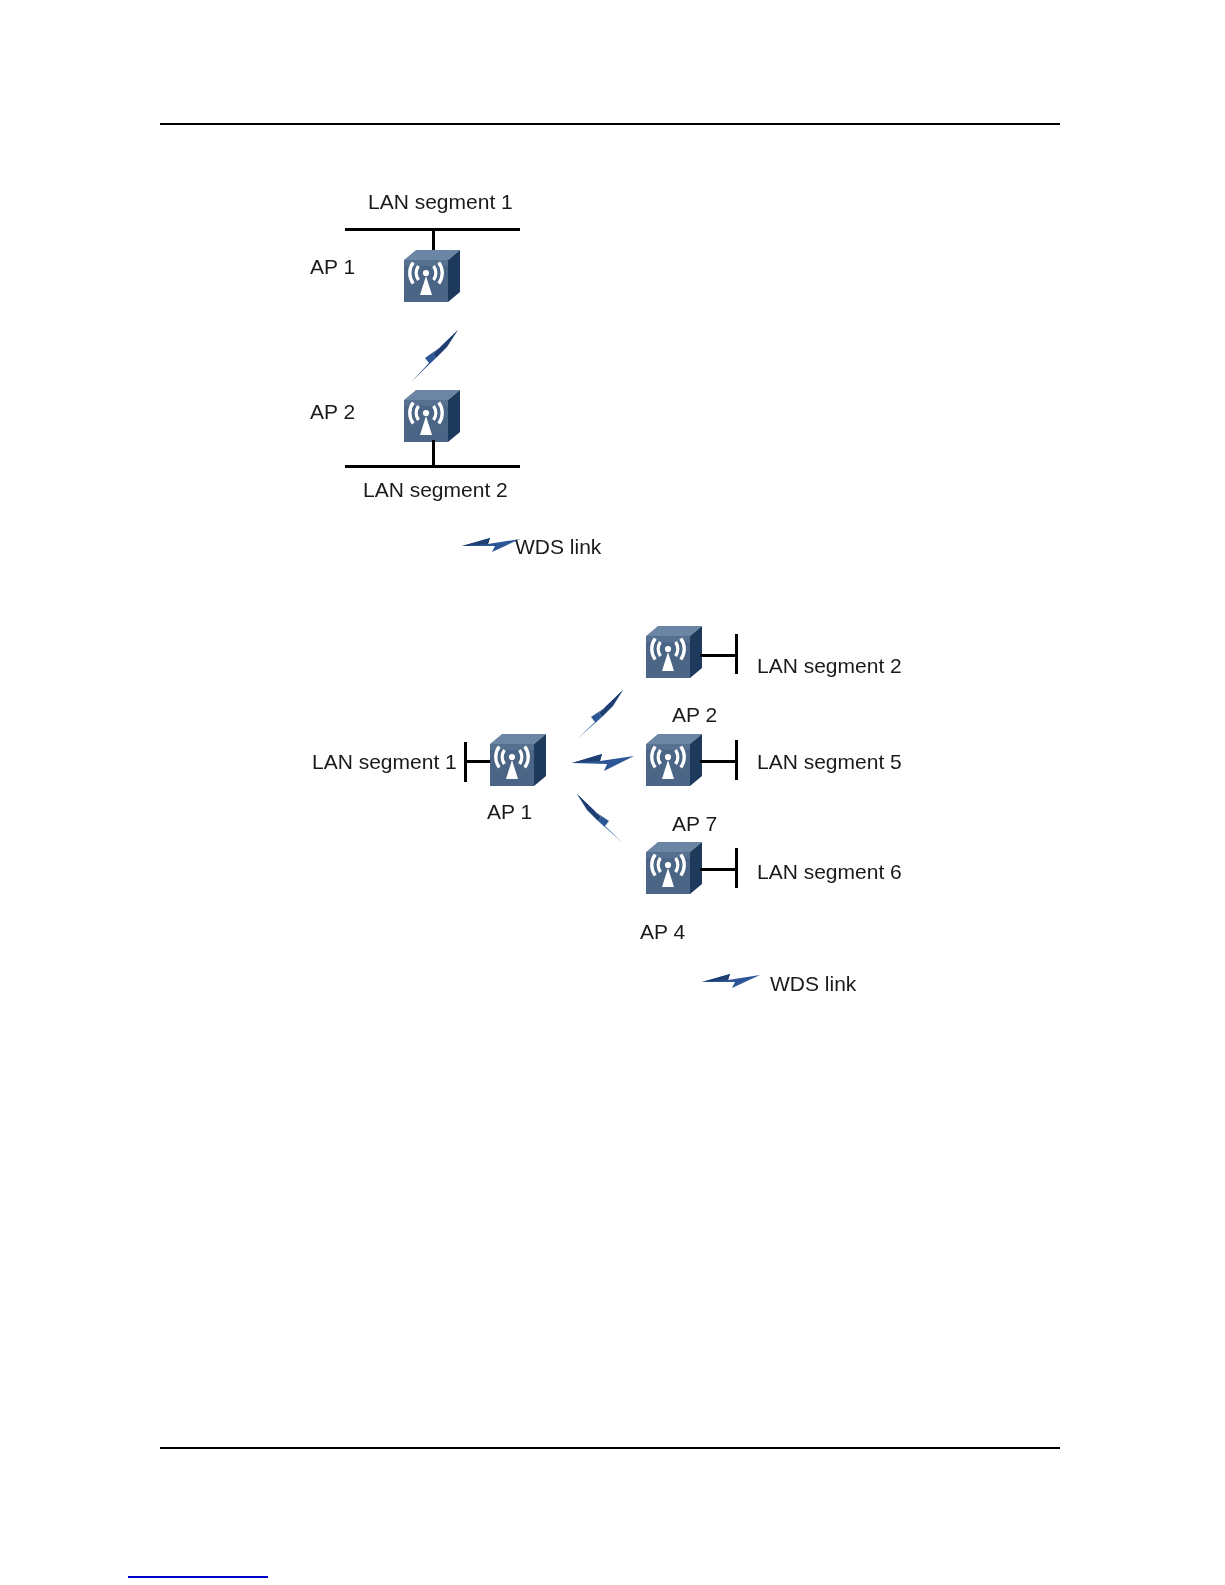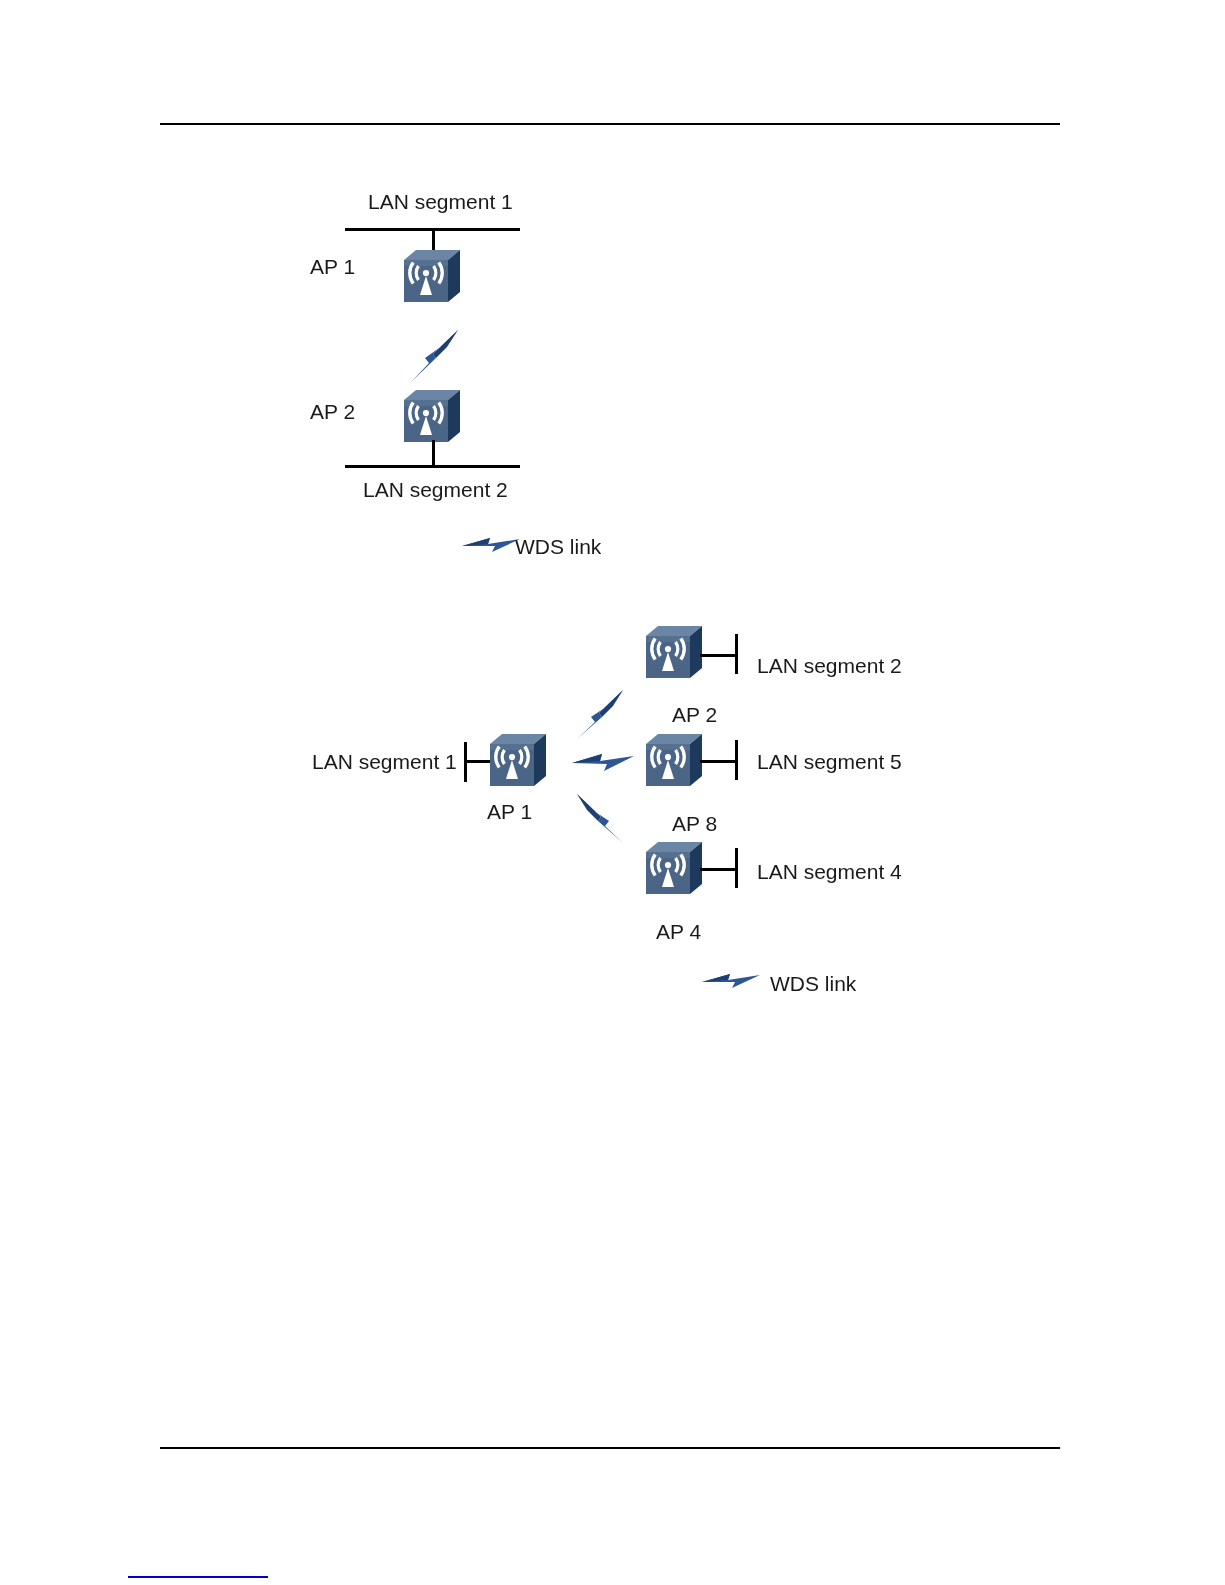--- a/index.html
+++ b/index.html
@@ -225,42 +225,42 @@
           <path d="M32.2 21.0 A10.5 10.5 0 0 1 32.2 33.0 L34.9 35.0 A14 14 0 0 0 34.9 19.0 Z"></path>
           <path d="M37.4 17.6 A15.5 15.5 0 0 1 37.4 36.4 L40.1 38.4 A19 19 0 0 0 40.1 15.6 Z"></path>
           <path d="M19.8 21.0 A10.5 10.5 0 0 0 19.8 33.0 L17.1 35.0 A14 14 0 0 1 17.1 19.0 Z"></path>
           <path d="M14.6 17.6 A15.5 15.5 0 0 0 14.6 36.4 L11.9 38.4 A19 19 0 0 1 11.9 15.6 Z"></path>
         </g>
       </svg>
     </div>
     <div class="stub-h" style="left:700px; top:760px; width:38px;"></div>
     <div class="stub-v" style="left:735px; top:740px; height:40px;"></div>
     <div class="label" style="left:757px; top:750px;">LAN segment 5</div>
-    <div class="label" style="left:672px; top:812px;">AP 8</div>
+    <div class="label" style="left:672px; top:812px;">AP 7</div>
 
     <div class="ap-icon" style="left:642px; top:838px;">
       <svg width="66" height="62" viewBox="0 0 66 62" xmlns="http://www.w3.org/2000/svg">
         <polygon points="4,14 48,14 60,4 16,4" fill="#6b86a4"></polygon>
         <polygon points="48,14 60,4 60,46 48,56" fill="#1d3a5c"></polygon>
         <rect x="4" y="14" width="44" height="42" fill="#4a6585"></rect>
         <rect x="4" y="14" width="44" height="6" fill="#56708f"></rect>
         <g fill="#ffffff">
           <polygon points="26,30 20,49 32,49"></polygon>
           <circle cx="26" cy="27" r="3.1"></circle>
           <path d="M32.2 21.0 A10.5 10.5 0 0 1 32.2 33.0 L34.9 35.0 A14 14 0 0 0 34.9 19.0 Z"></path>
           <path d="M37.4 17.6 A15.5 15.5 0 0 1 37.4 36.4 L40.1 38.4 A19 19 0 0 0 40.1 15.6 Z"></path>
           <path d="M19.8 21.0 A10.5 10.5 0 0 0 19.8 33.0 L17.1 35.0 A14 14 0 0 1 17.1 19.0 Z"></path>
           <path d="M14.6 17.6 A15.5 15.5 0 0 0 14.6 36.4 L11.9 38.4 A19 19 0 0 1 11.9 15.6 Z"></path>
         </g>
       </svg>
     </div>
     <div class="stub-h" style="left:700px; top:868px; width:38px;"></div>
     <div class="stub-v" style="left:735px; top:848px; height:40px;"></div>
-    <div class="label" style="left:757px; top:860px;">LAN segment 4</div>
-    <div class="label" style="left:656px; top:920px;">AP 4</div>
+    <div class="label" style="left:757px; top:860px;">LAN segment 6</div>
+    <div class="label" style="left:640px; top:920px;">AP 4</div>
 
     <div class="bolt" style="left:700px; top:968px;">
       <svg width="62" height="30" viewBox="0 0 62 30" xmlns="http://www.w3.org/2000/svg">
         <polygon points="2,14 30,6 28,12 60,7 32,20 35,14" fill="#2c5696"></polygon>
         <polygon points="2,14 30,6 28,12 14,13" fill="#1f3f73"></polygon>
       </svg>
     </div>
     <div class="label" style="left:770px; top:972px;">WDS link</div>
   </div>
 

